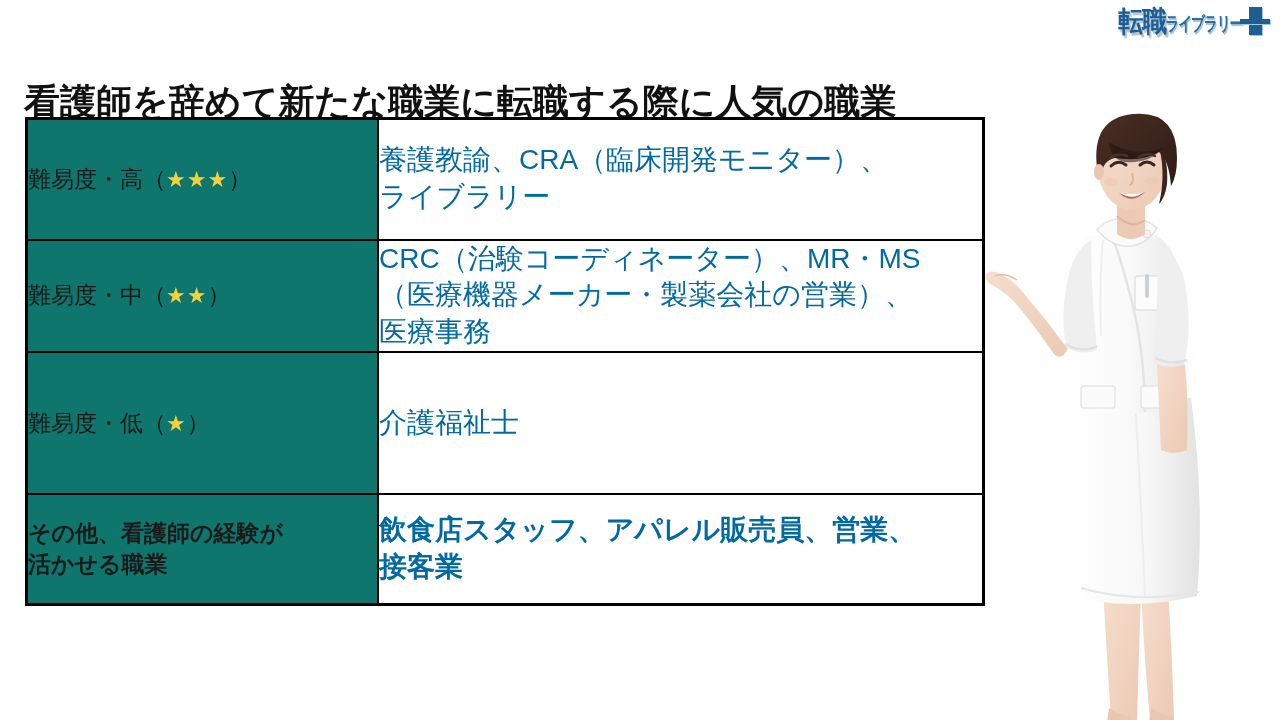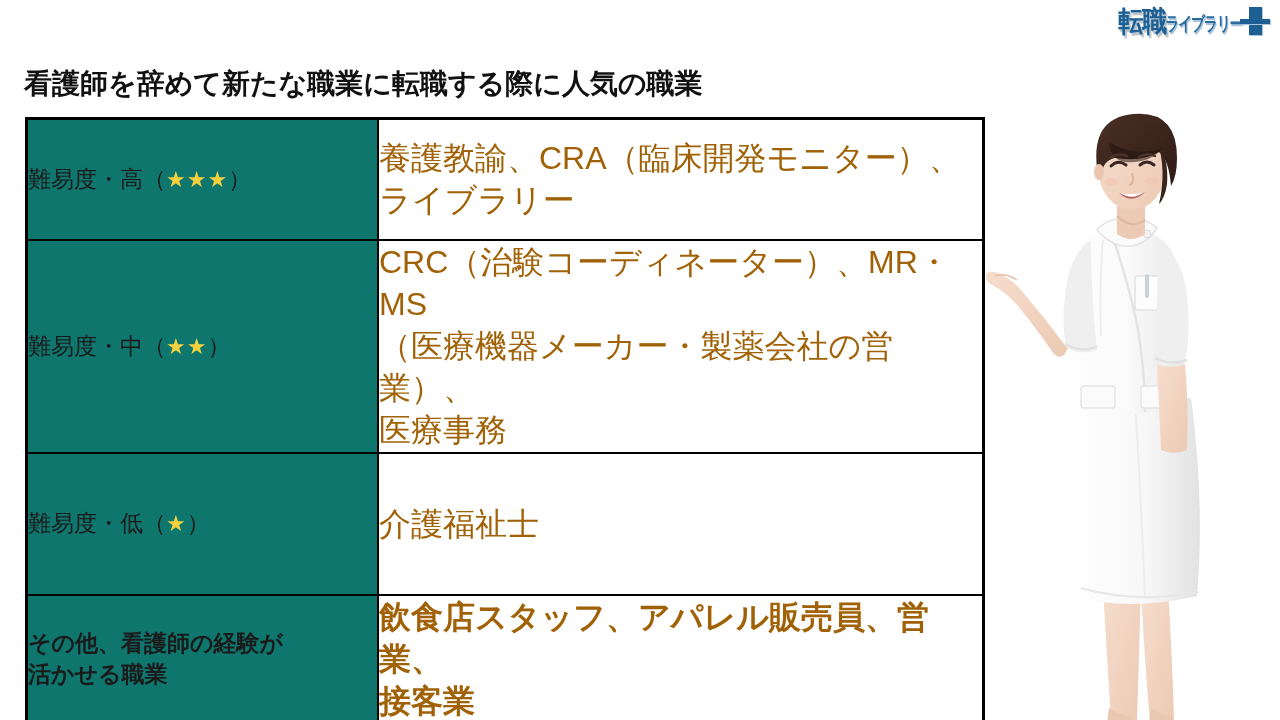--- a/index.html
+++ b/index.html
@@ -69,22 +69,22 @@
     left: 9px; top: 1px; width: 13px; height: 28px;
   }
   .logo-plus::after {
     left: 0px; top: 13px; width: 30px; height: 5px;
   }
 
   
   .page-title {
     position: absolute;
     left: 24px;
-    top: 50px;
-    font-size: 28px;
+    top: 58px;
+    font-size: 36px;
     font-weight: bold;
     color: #111111;
     letter-spacing: 0px;
     white-space: nowrap;
     line-height: 1.1;
   }
 
   
   .info-table {
     position: absolute;
@@ -107,22 +107,22 @@
     width: 349px;
     background: #0f766e;
     font-size: 23px;
     color: #1a1a1a;
     line-height: 1.35;
     padding: 4px 6px;
   }
   .col-value {
     background: #ffffff;
     text-align: left;
-    font-size: 32px;
-    color: #a16207;
+    font-size: 28px;
+    color: #0369a1;
     line-height: 1.32;
     padding: 6px 8px;
     vertical-align: middle;
   }
   .row-1 { height: 121px; }
   .row-2 { height: 110px; }
   .row-3 { height: 142px; }
   .row-4 { height: 110px; font-weight: bold; }
 
   .stars {

